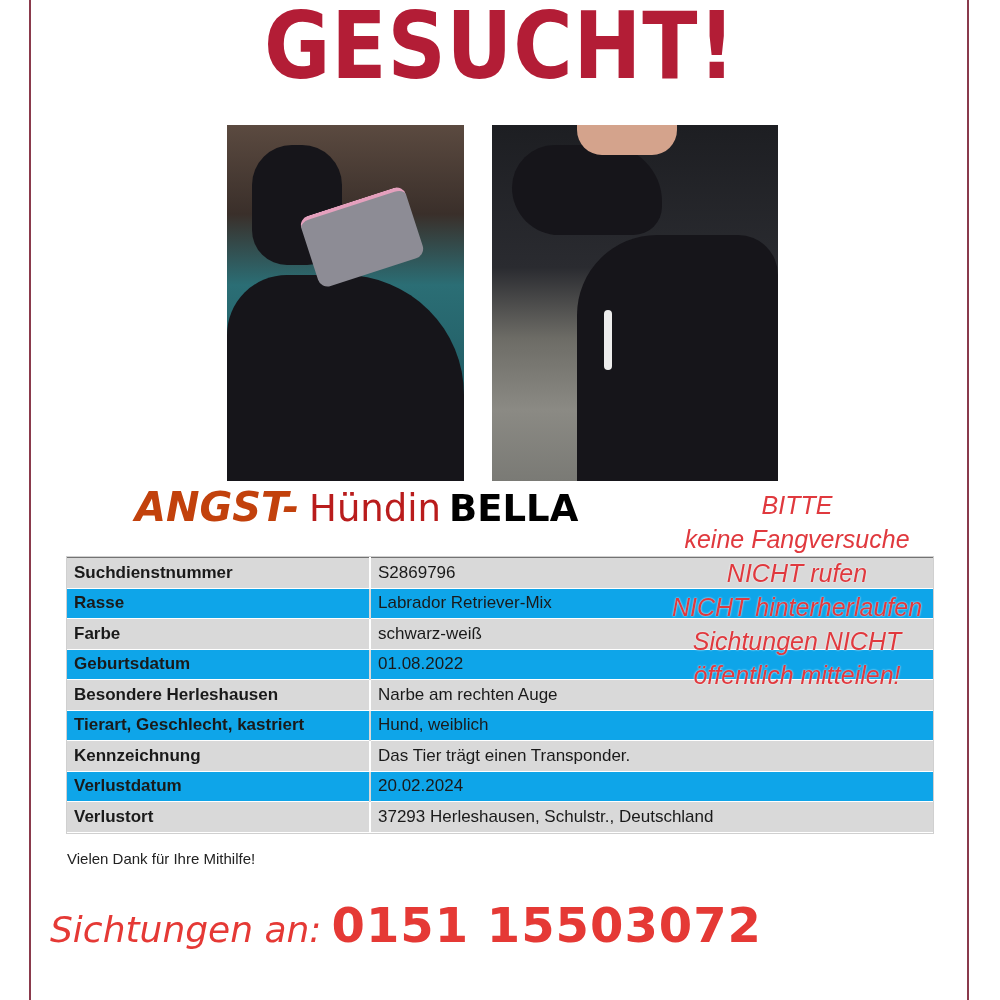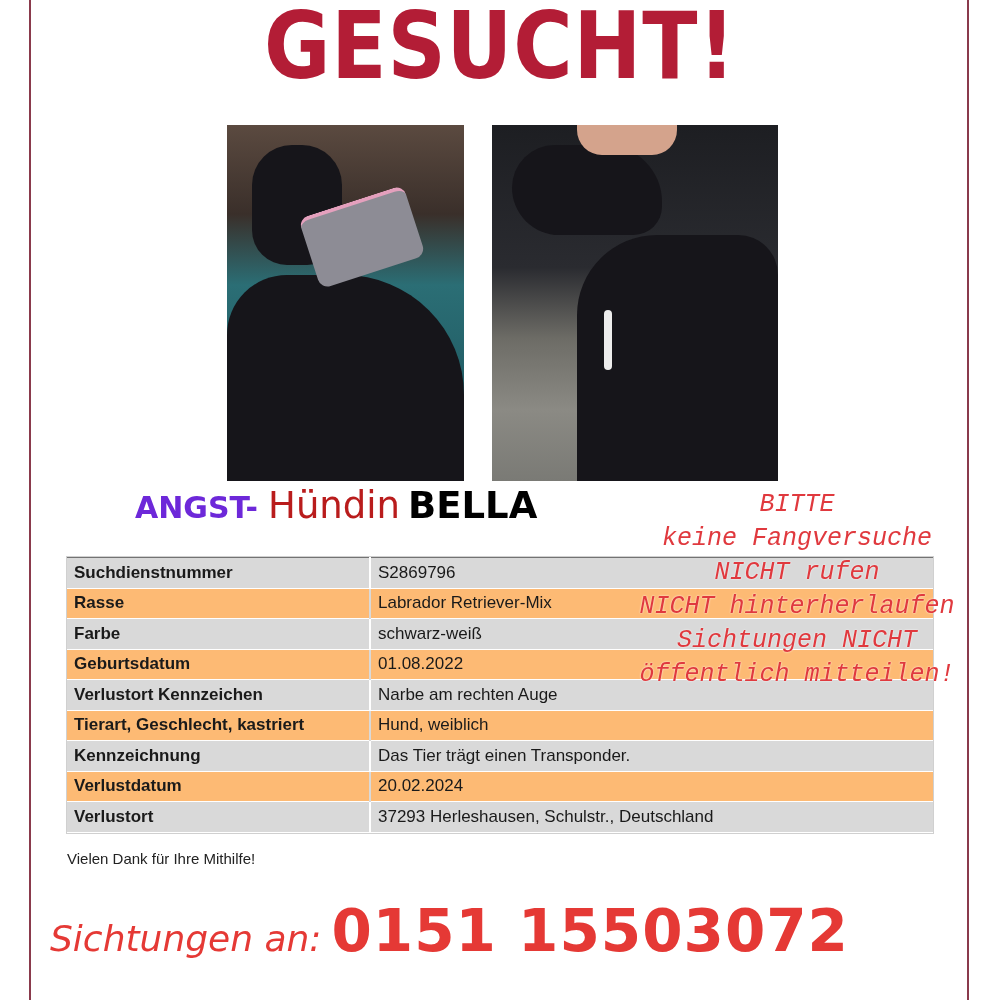--- a/index.html
+++ b/index.html
@@ -4,35 +4,35 @@
 <style>
   html, body { margin:0; padding:0; }
   body { width:1000px; height:1000px; background:#ffffff; position:relative; overflow:hidden; font-family:"DejaVu Sans", sans-serif; }
   .frame { position:absolute; left:29px; top:-40px; width:940px; height:1100px; border:2px solid #8a3a4c; border-radius:26px; box-sizing:border-box; }
   .title { position:absolute; left:0; width:1000px; top:-8px; text-align:center; font-family:"DejaVu Sans", sans-serif; font-weight:bold; font-size:92px; color:#b31d36; letter-spacing:1px; transform:scaleX(0.88); transform-origin:center; line-height:110px; }
   .photo { position:absolute; overflow:hidden; }
   .photo1 { left:227px; top:125px; width:237px; height:356px; background:linear-gradient(180deg,#5b4a40 0%,#3a2f2a 25%,#2b6e75 45%,#236068 70%,#1f5a63 100%); }
   .photo2 { left:492px; top:125px; width:286px; height:356px; background:linear-gradient(180deg,#1d1e22 0%,#2a2b30 40%,#6d6c66 60%,#8b8a84 80%,#7a7a75 100%); }
   .dog { position:absolute; background:#16151a; }
   .caption { position:absolute; left:135px; top:484px; height:60px; white-space:nowrap; }
-  .angst { font-family:"DejaVu Sans", sans-serif; font-weight:bold; font-size:30px; color:#6d28d9; vertical-align:baseline; }
+  .angst { font-family:"DejaVu Sans", sans-serif; font-weight:bold; font-style:italic; font-size:40px; color:#c2410c; vertical-align:baseline; }
   .huendin { font-family:"DejaVu Sans", sans-serif; font-size:37px; color:#b91c1c; margin-left:10px; }
   .bella { font-family:"DejaVu Sans", sans-serif; font-weight:bold; font-size:37px; color:#000000; margin-left:8px; }
   table.info { position:absolute; left:67px; top:557px; width:866px; border-collapse:collapse; font-family:"Liberation Sans", sans-serif; font-size:17px; color:#1a1a1a; }
   table.info td { height:29.5px; padding:0 7px; border-top:1px solid #737373; border-bottom:1px solid #ffffff; }
   table.info td.k { width:288px; font-weight:bold; border-right:2px solid #ffffff; }
   table.info tr.g td { background:#d9d9d9; }
-  table.info tr.w td { background:#fdba74; }
+  table.info tr.w td { background:#0ea5e9; }
   table.info tr.w td.k { border-right:2px solid #d9d9d9; }
   table.info { outline:1px solid #d0d0d0; }
   .thanks { position:absolute; left:67px; top:850px; font-family:"Liberation Sans", sans-serif; font-size:15px; color:#222; }
-  .warn { position:absolute; left:622px; top:488px; width:350px; text-align:center; font-family:Liberation Mono, monospace; font-style:italic; font-size:25px; line-height:34px; color:#e0393e; text-shadow:0 0 2px #fff; }
+  .warn { position:absolute; left:622px; top:488px; width:350px; text-align:center; font-family:Liberation Sans, sans-serif; font-style:italic; font-size:25px; line-height:34px; color:#e0393e; text-shadow:0 0 2px #fff; }
   .contact { position:absolute; left:50px; top:897px; white-space:nowrap; color:#e53935; font-family:"DejaVu Sans", sans-serif; }
   .contact .lbl { font-size:36px; font-style:italic; }
-  .contact .num { font-size:58px; font-weight:bold; margin-left:10px; letter-spacing:1px; }
+  .contact .num { font-size:48px; font-weight:bold; margin-left:10px; letter-spacing:1px; }
 </style>
 </head>
 <body>
 
 <div class="frame"></div>
 
 <div class="title">GESUCHT!</div>
 
 <div class="photo photo1" title="Schwarze Hündin liegend mit Geschirr">
   <div class="dog" style="left:0;top:150px;width:237px;height:206px;border-radius:60px 120px 0 0;"></div>
@@ -63,21 +63,21 @@
       </tr>
   <tr class="g">
         <td class="k">Farbe</td>
         <td>schwarz-weiß</td>
       </tr>
   <tr class="w">
         <td class="k">Geburtsdatum</td>
         <td>01.08.2022</td>
       </tr>
   <tr class="g">
-        <td class="k">Verlustort Kennzeichen</td>
+        <td class="k">Besondere Herleshausen</td>
         <td>Narbe am rechten Auge</td>
       </tr>
   <tr class="w">
         <td class="k">Tierart, Geschlecht, kastriert</td>
         <td>Hund, weiblich</td>
       </tr>
   <tr class="g">
         <td class="k">Kennzeichnung</td>
         <td>Das Tier trägt einen Transponder.</td>
       </tr>

